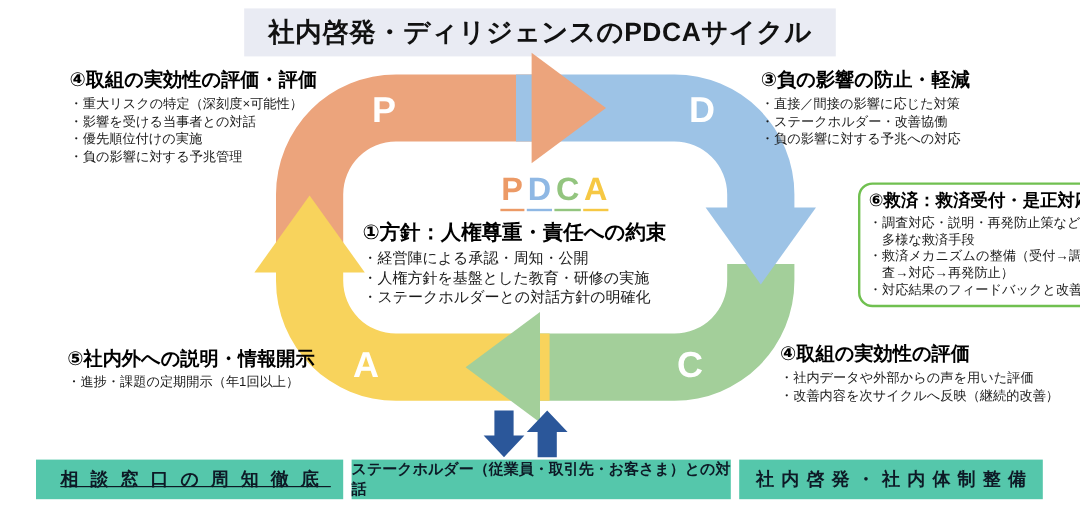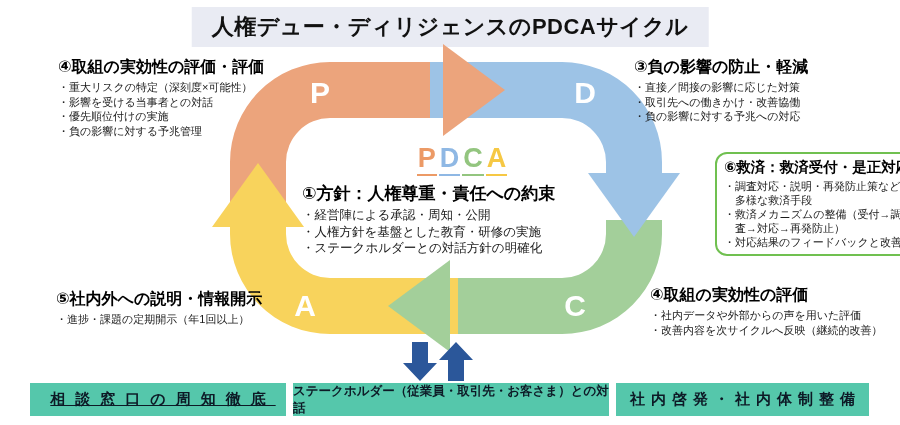--- a/index.html
+++ b/index.html
@@ -41,21 +41,21 @@
   }
   .fb-consult{left:30px;width:256px;font-size:15px;letter-spacing:10px;text-indent:10px;text-decoration:underline;}
   .fb-stake{left:293px;width:316px;font-size:12.5px;}
   .fb-internal{left:616px;width:253px;font-size:15px;letter-spacing:6px;text-indent:6px;}
 </style>
 </head>
 <body>
 
 <div class="stage">
 
-  <div class="title">人権デュー・ディリジェンスのPDCAサイクル</div>
+  <div class="title">社内啓発・ディリジェンスのPDCAサイクル</div>
 
   <svg class="cycle" width="900" height="425" viewBox="0 0 900 425">
 
     <path d="M 230 215 L 230 162 A 100 100 0 0 1 330 62 L 445 62 L 445 118 L 330 118 A 44 44 0 0 0 286 162 L 286 215 Z" fill="#ECA47C"></path>
     <path d="M 430 62 L 562 62 A 100 100 0 0 1 662 162 L 662 188 L 606 188 L 606 162 A 44 44 0 0 0 562 118 L 430 118 Z" fill="#9DC3E6"></path>
     <path d="M 662 220 L 662 234 A 100 100 0 0 1 562 334 L 448 334 L 448 278 L 562 278 A 44 44 0 0 0 606 234 L 606 220 Z" fill="#A3CF9A"></path>
     <path d="M 458 334 L 330 334 A 100 100 0 0 1 230 234 L 230 220 L 286 220 L 286 234 A 44 44 0 0 0 330 278 L 458 278 Z" fill="#F8D35C"></path>
 
     <path d="M 443 44 L 505 90 L 443 136 Z" fill="#ECA47C"></path>
     <path d="M 588 173 L 680 173 L 634 237 Z" fill="#9DC3E6"></path>
@@ -88,21 +88,21 @@
         <div class="bullet">・影響を受ける当事者との対話</div>
         <div class="bullet">・優先順位付けの実施</div>
         <div class="bullet">・負の影響に対する予兆管理</div>
       </div>
   </div>
 
   <div class="block block-prevention">
     <h3>③負の影響の防止・軽減</h3>
     <div>
         <div class="bullet">・直接／間接の影響に応じた対策</div>
-        <div class="bullet">・取引先への働きかけ・改善協働</div>
+        <div class="bullet">・ステークホルダー・改善協働</div>
         <div class="bullet">・負の影響に対する予兆への対応</div>
       </div>
   </div>
 
   <div class="block block-remedy">
     <h3>⑥救済：救済受付・是正対応</h3>
     <div>
         <div class="bullet">・調査対応・説明・再発防止策など多様な救済手段</div>
         <div class="bullet">・救済メカニズムの整備（受付→調査→対応→再発防止）</div>
         <div class="bullet">・対応結果のフィードバックと改善</div>

